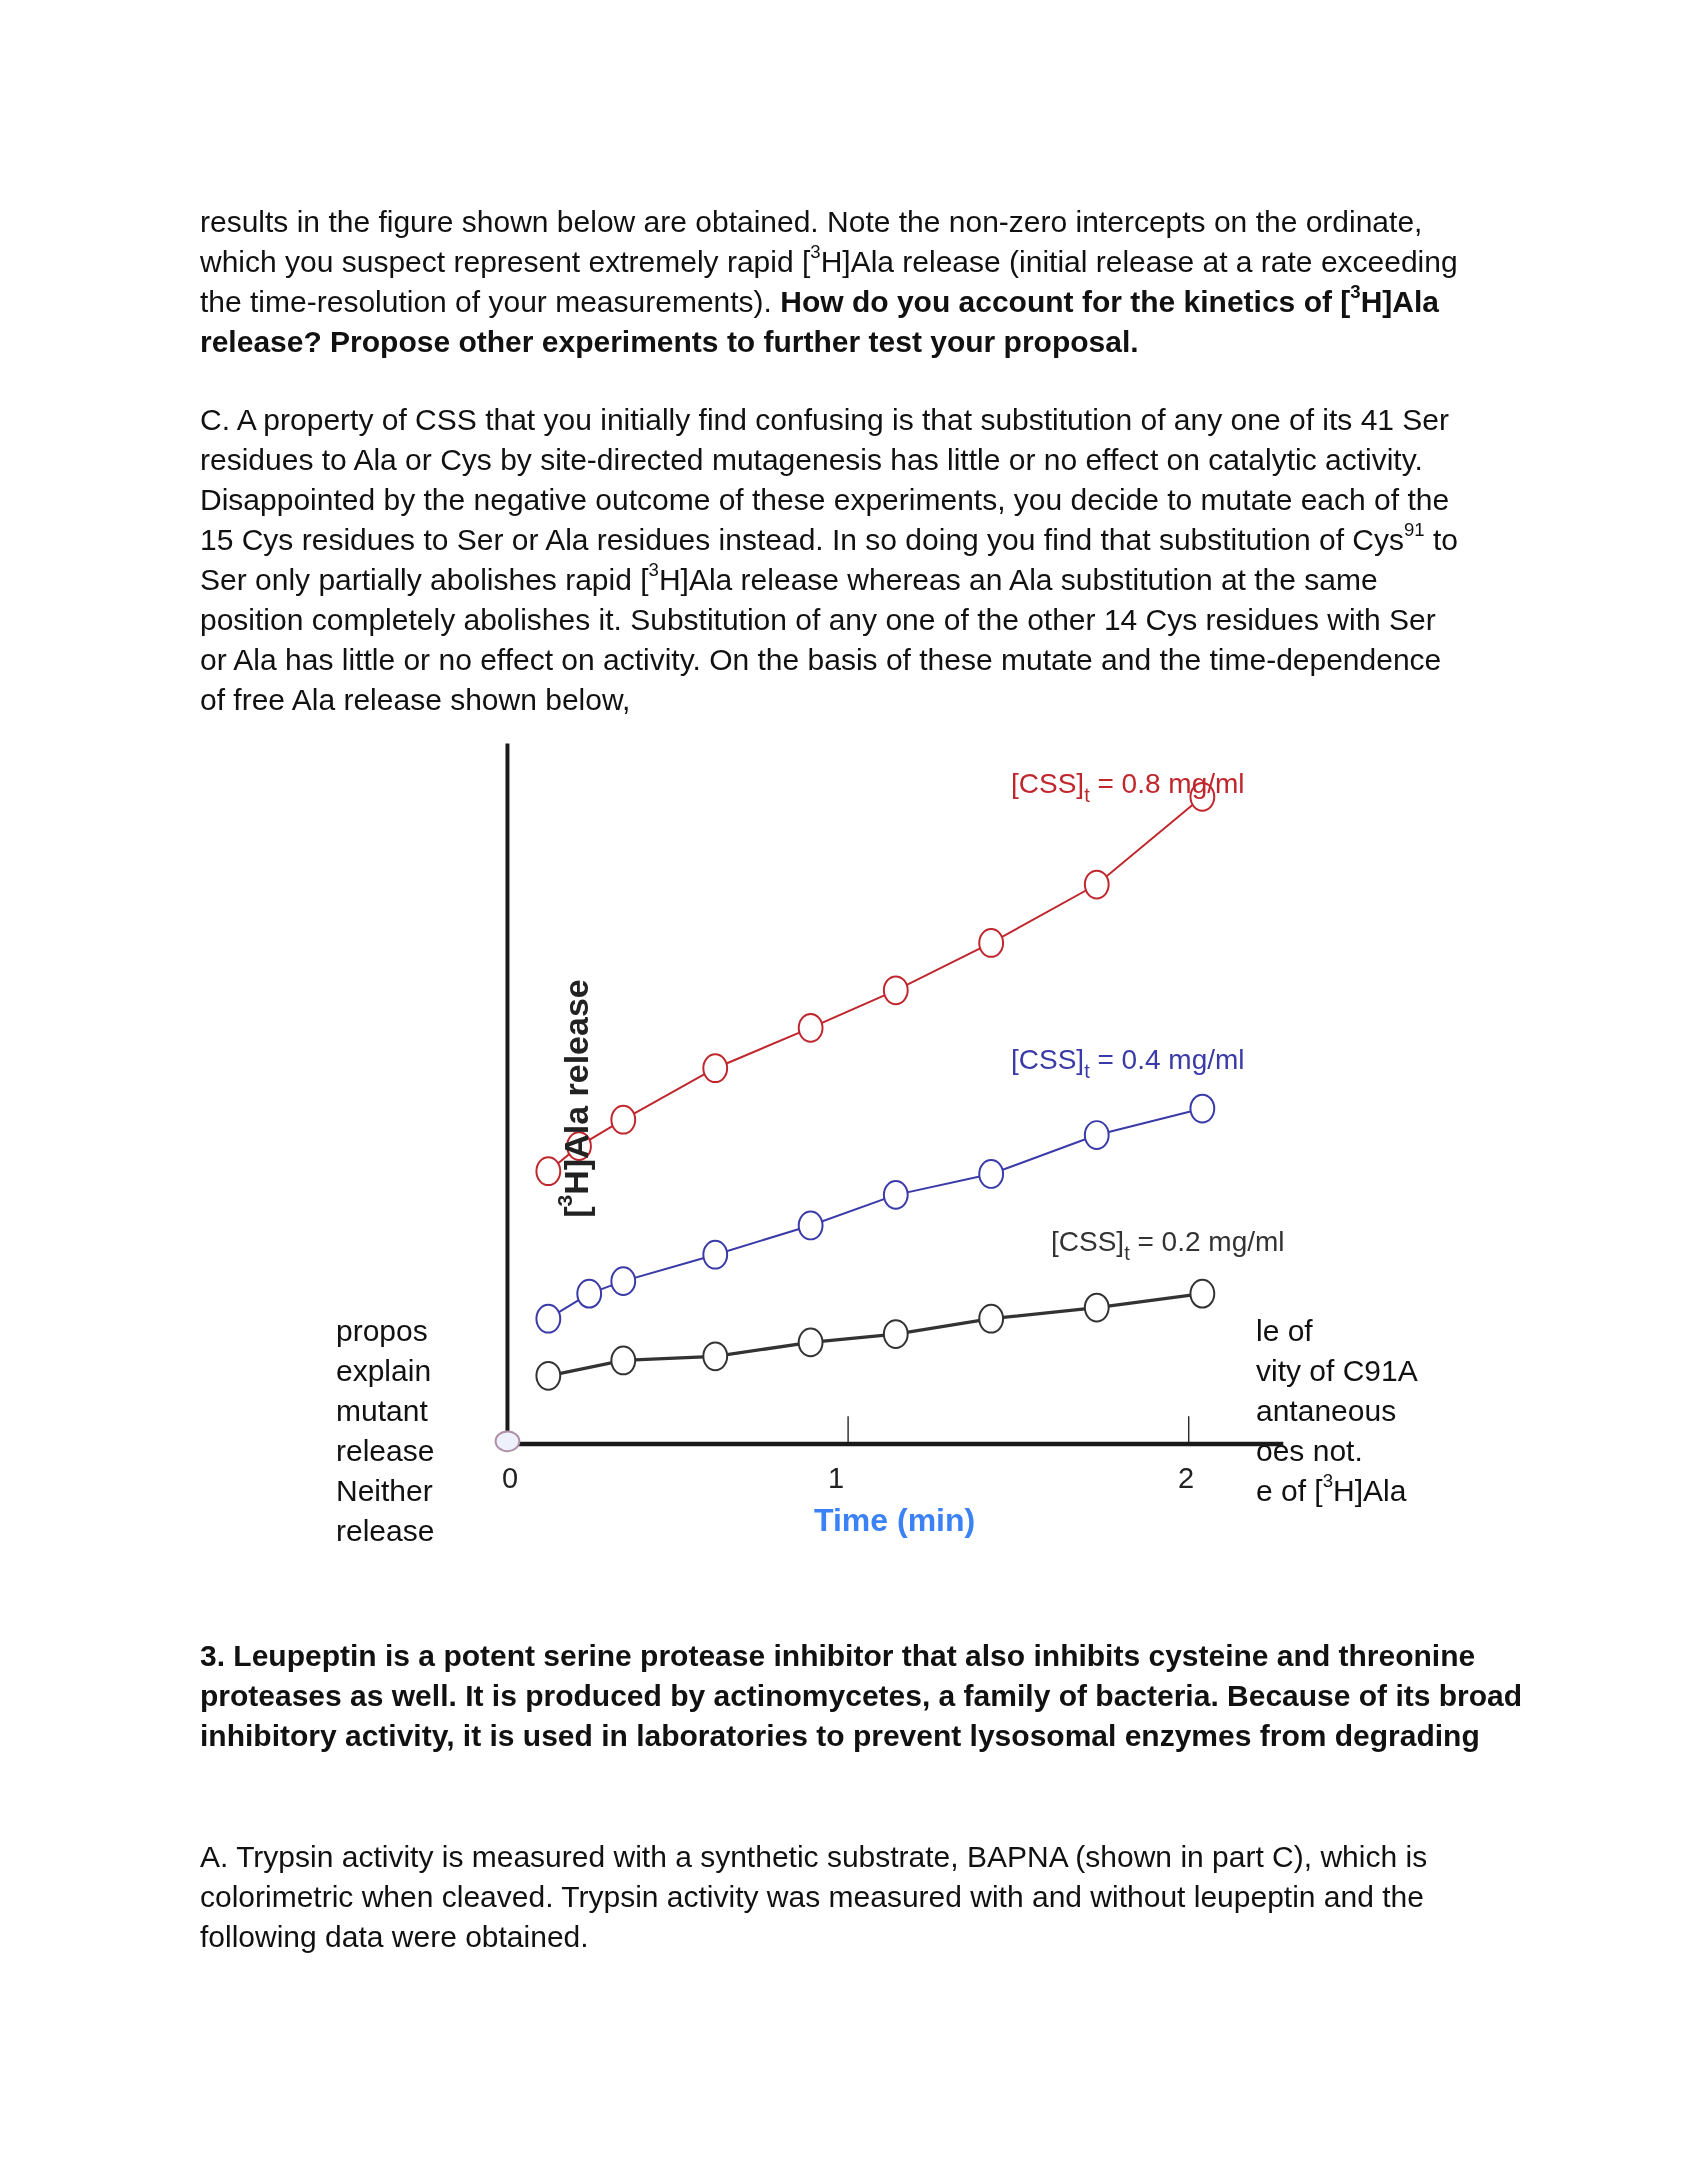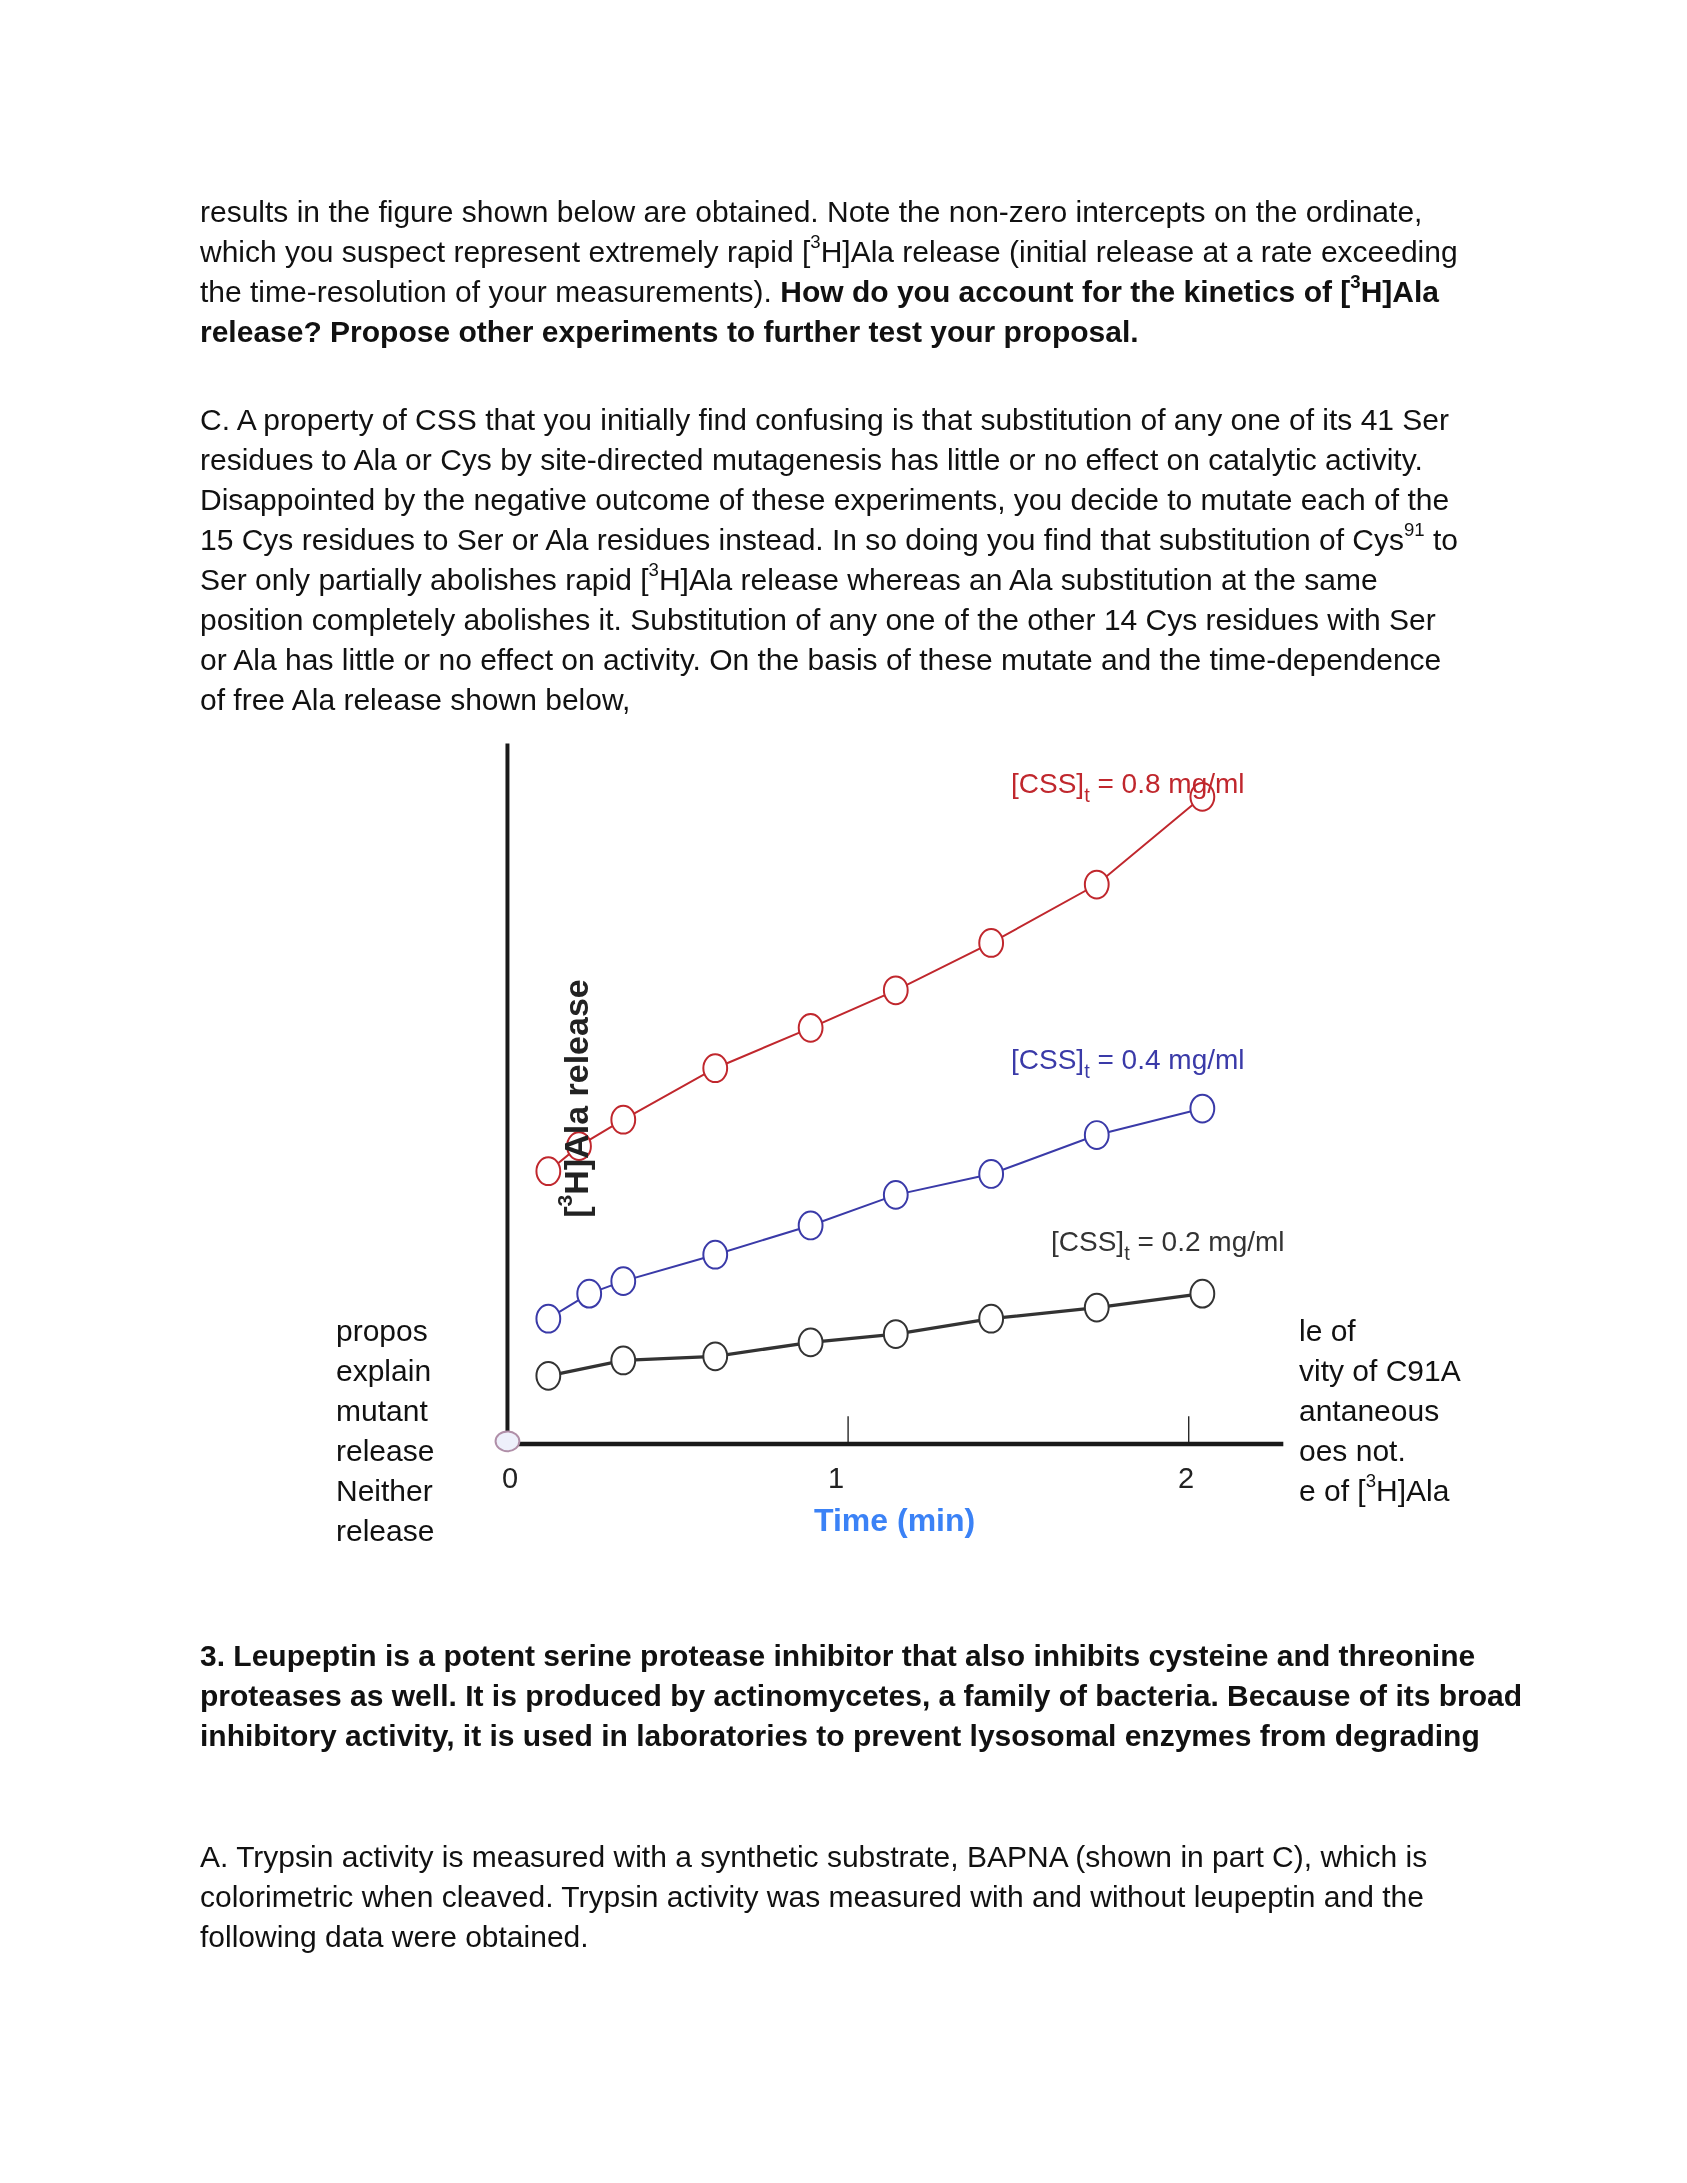--- a/index.html
+++ b/index.html
@@ -2,27 +2,27 @@
 <html style="font-size:10.6px"><head>
 <meta charset="utf-8">
 <style>
   html, body { margin: 0; padding: 0; background: #ffffff; }
   body { width: 1687px; height: 2183px; position: relative; overflow: hidden;
          font-family: "Liberation Sans", "DejaVu Sans", sans-serif; color: #111; }
   .para { position: absolute; left: 200px; width: 1297px; font-size: 30px; line-height: 40px; }
   .para .line { display: block; white-space: nowrap; }
   .para b { font-weight: bold; }
   sup { font-size: 0.62em; line-height: 0; vertical-align: 0.75em; }
-  #p1 { top: 192px; }
+  #p1 { top: 202px; }
   #p2 { top: 400px; }
   #p3 { top: 1636px; font-weight: bold; }
   #p4 { top: 1837px; }
   .frag { position: absolute; font-size: 30px; line-height: 40px; white-space: nowrap; }
   #frag-left { left: 336px; top: 1311px; width: 98px; overflow: hidden; }
-  #frag-right { left: 1299px; top: 1311px; width: 198px; overflow: hidden; }
+  #frag-right { left: 1256px; top: 1311px; width: 198px; overflow: hidden; }
   #figure { position: absolute; left: 397px; top: 728px; width: 926px; height: 834px; }
   #figure svg { position: absolute; left: 0; top: 0; }
   .series-label { position: absolute; font-size: 28px; white-space: nowrap; }
   .series-label .sub { font-size: 20px; position: relative; top: 9.3px; }
   #lbl-red { left: 614px; top: 40px; color: #c0272d; }
   #lbl-blue { left: 614px; top: 316px; color: #3a3aa8; }
   #lbl-black { left: 614px; top: 498px; color: #333333; margin-left: 40px; }
   .tick-label { position: absolute; font-size: 29px; color: #222; }
   #tick-0 { left: 105px; top: 734px; }
   #tick-1 { left: 431px; top: 734px; }

